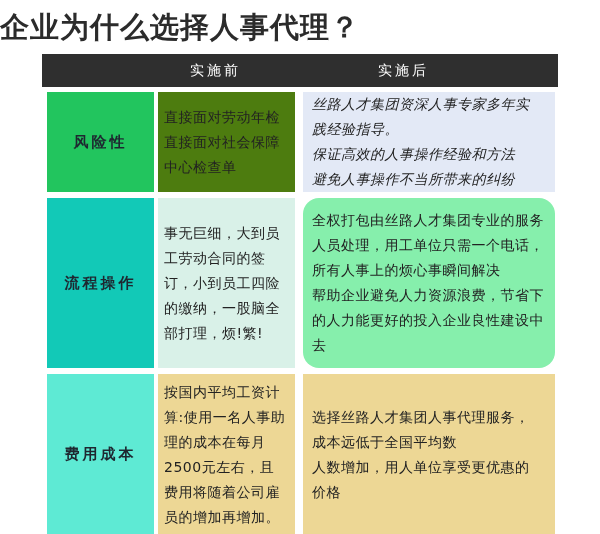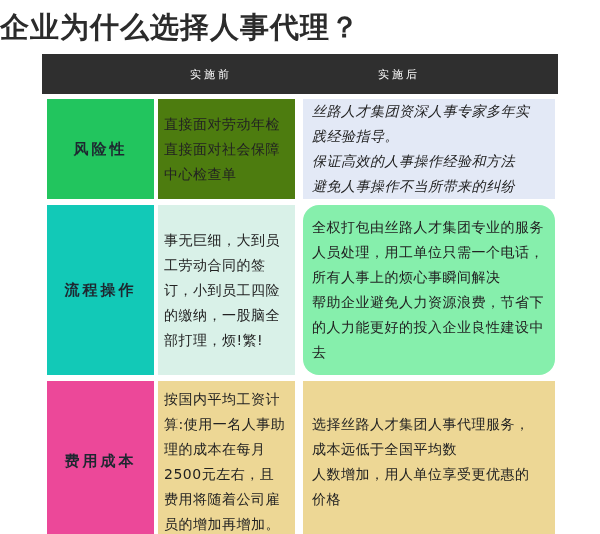--- a/index.html
+++ b/index.html
@@ -16,24 +16,24 @@
     font-size: 29px;
     font-weight: 700;
     letter-spacing: 1px;
     color: #2b2b2b;
     height: 40px;
     line-height: 40px;
   }
   .table { width: 516px; margin: 7px auto 0; }
   .table-header {
     position: relative;
-    height: 40px;
+    height: 33px;
     background: #2f2f2f;
     color: #ffffff;
-    font-size: 11px;
+    font-size: 14px;
     letter-spacing: 3px;
     text-align: center;
   }
   .hcol { position: absolute; top: 50%; transform: translateY(-50%); white-space: nowrap; }
   .hcol-before { left: 148px; }
   .hcol-after  { left: 336px; }
   .row { display: flex; margin-left: 5px; margin-top: 6px; }
   .row-0 { height: 100px; margin-top: 5px; }
   .row-1 { height: 170px; }
   .row-2 { height: 161px; }
@@ -95,21 +95,21 @@
 部打理，烦!繁!</div>
       <div class="cell cell-after" style="background: #86efac; border-radius: 16px;">全权打包由丝路人才集团专业的服务
 人员处理，用工单位只需一个电话，
 所有人事上的烦心事瞬间解决
 帮助企业避免人力资源浪费，节省下
 的人力能更好的投入企业良性建设中
 去</div>
     </div>
 
     <div class="row row-2">
-      <div class="row-label" style="background: #ec4899;">费用成本</div>
+      <div class="row-label" style="background: #5eead4;">费用成本</div>
       <div class="cell cell-before" style="background: rgb(237, 215, 149);">按国内平均工资计
 算:使用一名人事助
 理的成本在每月
 2500元左右，且
 费用将随着公司雇
 员的增加再增加。</div>
       <div class="cell cell-after" style="background: rgb(237, 215, 149);">选择丝路人才集团人事代理服务，
 成本远低于全国平均数
 人数增加，用人单位享受更优惠的
 价格</div>

